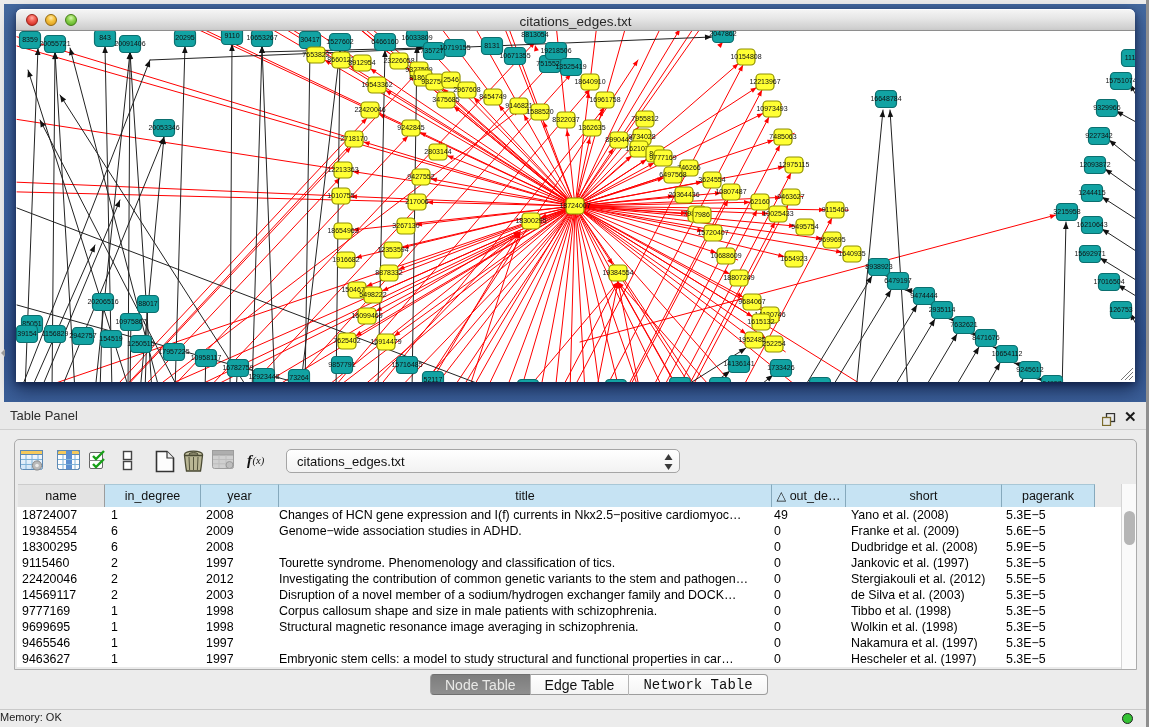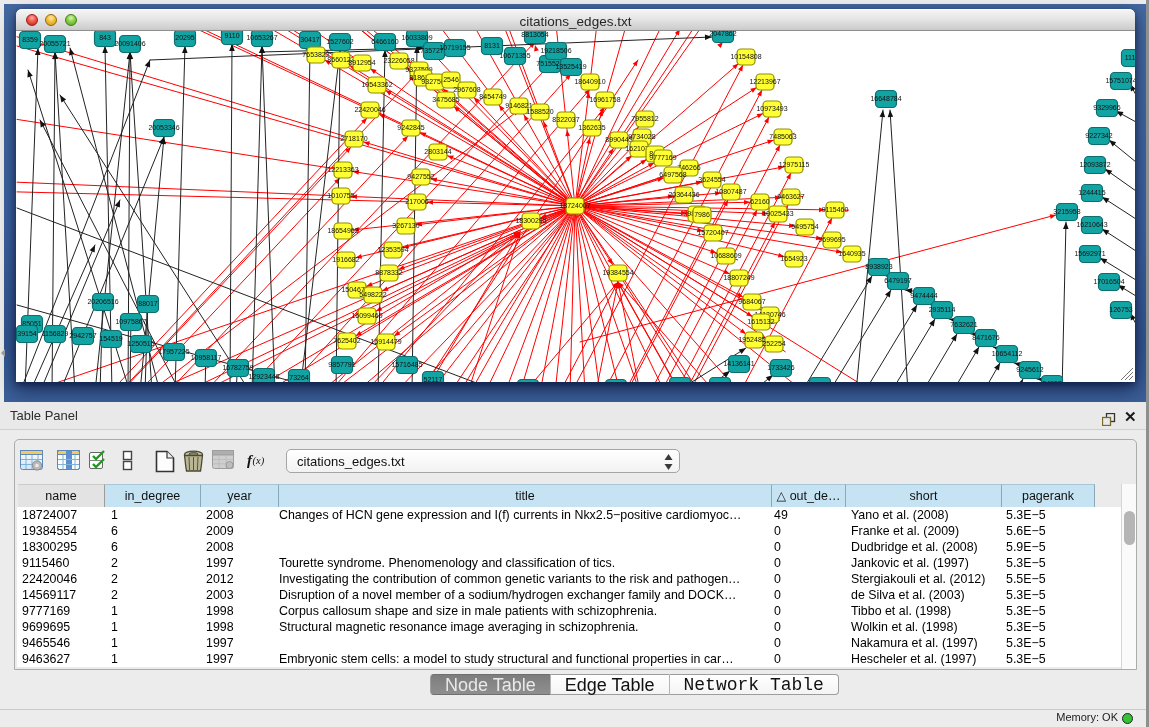--- a/index.html
+++ b/index.html
@@ -70,35 +70,35 @@
   background:#ffffff; font-size:12.4px; color:#000; }
 .row { position:absolute; left:0; width:100%; height:16px; line-height:16px;
   white-space:nowrap; }
 .c { position:absolute; top:0; overflow:hidden; }
 #vscroll { position:absolute; left:1106px; top:44px; width:15px; height:185px;
   background:#fafafa; border-left:1px solid #d5d5d5; }
 #vthumb { position:absolute; left:2px; top:27px; width:11px; height:34px;
   border-radius:6px; background:#b5b5b5; }
 
 
-#tabs { position:absolute; left:430px; top:272px; height:21px; font-size:18px; }
+#tabs { position:absolute; left:430px; top:272px; height:21px; font-size:14px; }
 .tab { float:left; height:21px; line-height:20px; padding:0 14px;
   background:linear-gradient(180deg,#ffffff,#f4f4f4);
   border-top:1px solid #9d9d9d; border-bottom:1px solid #9d9d9d;
   color:#111; }
 .tab.sel { background:linear-gradient(180deg,#7d7d7d,#8f8f8f);
   color:#e9e9e7; border-color:#6f6f6f; }
 .tab.first { border-radius:4px 0 0 4px; border-left:1px solid #9d9d9d; }
 .tab.last  { border-radius:0 4px 4px 0; border-right:1px solid #9d9d9d;font-family:Liberation Mono, monospace; }
 .tab.mid { border-left:1px solid #b5b5b5; }
 .tab.mid2 { border-left:1px solid #b5b5b5; }
 
 #statusline { position:absolute; left:0; top:307px; width:1149px; height:1px;
   background:#c9c9c9; }
-#memory { position:absolute; left:0; top:309px; width:1118px; text-align:right;
+#memory { position:absolute; left:0; top:309px; width:1118px; 
   font-size:11px; color:#1c1c1c; }
 #memdot { position:absolute; left:1122px; top:311px; width:11px; height:11px;
   border-radius:50%; background:#35c335; border:1.2px solid #222; }
 </style>
 </head>
 <body>
 <div id="stage">
   <div id="mdi"></div>
   <div id="gwin">
     <div id="gtitle">
@@ -893,20 +893,21 @@
             <span class="c" style="left:189px;width:70px">2008</span>
             <span class="c" style="left:262px;width:492px">Changes of HCN gene expression and I(f) currents in Nkx2.5−positive cardiomyoc…</span>
             <span class="c" style="left:757px;width:70px">49</span>
             <span class="c" style="left:834px;width:152px">Yano et al. (2008)</span>
             <span class="c" style="left:989px;width:100px">5.3E−5</span>
           </div>
 <div class="row" style="top:16px">
             <span class="c" style="left:5px;width:85px">19384554</span>
             <span class="c" style="left:94px;width:90px">6</span>
             <span class="c" style="left:189px;width:70px">2009</span>
+            <span class="c" style="left:262px;width:492px">Genome−wide association studies in ADHD.</span>
             <span class="c" style="left:757px;width:70px">0</span>
             <span class="c" style="left:834px;width:152px">Franke et al. (2009)</span>
             <span class="c" style="left:989px;width:100px">5.6E−5</span>
           </div>
 <div class="row" style="top:32px">
             <span class="c" style="left:5px;width:85px">18300295</span>
             <span class="c" style="left:94px;width:90px">6</span>
             <span class="c" style="left:189px;width:70px">2008</span>
             <span class="c" style="left:757px;width:70px">0</span>
             <span class="c" style="left:834px;width:152px">Dudbridge et al. (2008)</span>
@@ -918,21 +919,21 @@
             <span class="c" style="left:189px;width:70px">1997</span>
             <span class="c" style="left:262px;width:492px">Tourette syndrome. Phenomenology and classification of tics.</span>
             <span class="c" style="left:757px;width:70px">0</span>
             <span class="c" style="left:834px;width:152px">Jankovic et al. (1997)</span>
             <span class="c" style="left:989px;width:100px">5.3E−5</span>
           </div>
 <div class="row" style="top:64px">
             <span class="c" style="left:5px;width:85px">22420046</span>
             <span class="c" style="left:94px;width:90px">2</span>
             <span class="c" style="left:189px;width:70px">2012</span>
-            <span class="c" style="left:262px;width:492px">Investigating the contribution of common genetic variants to the risk and pathogen…</span>
+            <span class="c" style="left:262px;width:492px">Investigating the contribution of common genetic variants to the stem and pathogen…</span>
             <span class="c" style="left:757px;width:70px">0</span>
             <span class="c" style="left:834px;width:152px">Stergiakouli et al. (2012)</span>
             <span class="c" style="left:989px;width:100px">5.5E−5</span>
           </div>
 <div class="row" style="top:80px">
             <span class="c" style="left:5px;width:85px">14569117</span>
             <span class="c" style="left:94px;width:90px">2</span>
             <span class="c" style="left:189px;width:70px">2003</span>
             <span class="c" style="left:262px;width:492px">Disruption of a novel member of a sodium/hydrogen exchanger family and DOCK…</span>
             <span class="c" style="left:757px;width:70px">0</span>

